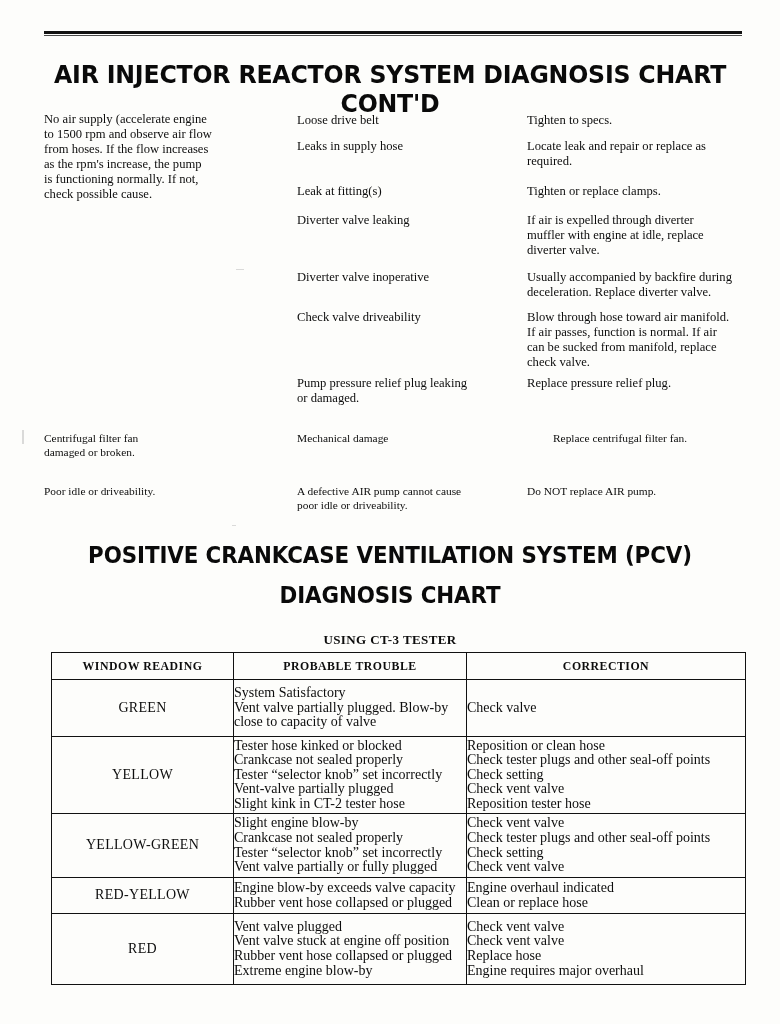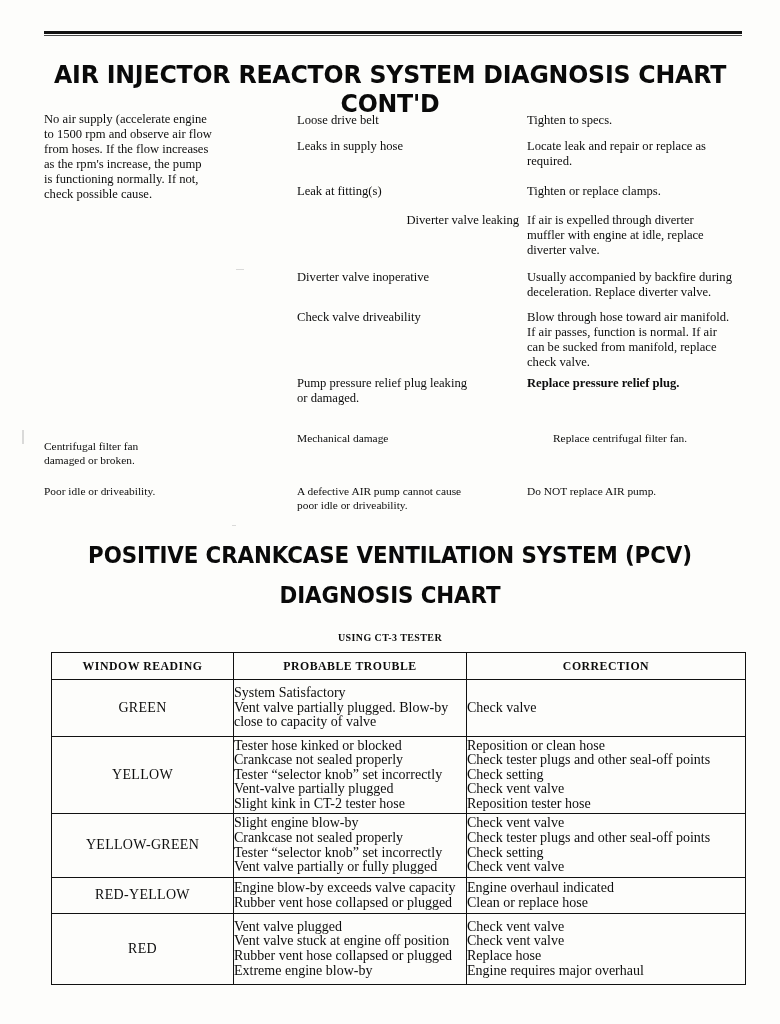--- a/index.html
+++ b/index.html
@@ -119,21 +119,21 @@
 
   
   #pcv-subhead {
     position: absolute;
     left: 0;
     top: 632px;
     width: 780px;
     text-align: center;
     font-family: "Liberation Serif", "DejaVu Serif", serif;
     font-weight: bold;
-    font-size: 10px;
+    font-size: 13px;
     letter-spacing: 0.4px;
   }
 
   #pcv-table {
     position: absolute;
     left: 51px;
     top: 652px;
     width: 694px;
     border-collapse: collapse;
     table-layout: fixed;
@@ -216,21 +216,21 @@
       <div class="air-cell c3" style="top:0px;">Locate leak and repair or replace as
 required.</div>
     </div>
 
     <div class="air-row" style="top:72px;">
       <div class="air-cell c2" style="top:0px;">Leak at fitting(s)</div>
       <div class="air-cell c3" style="top:0px;">Tighten or replace clamps.</div>
     </div>
 
     <div class="air-row" style="top:101px;">
-      <div class="air-cell c2" style="top:0px;text-align:right;">Diverter valve leaking</div>
+      <div class="air-cell c2" style="top:0px;">Diverter valve leaking</div>
       <div class="air-cell c3" style="top:0px;">If air is expelled through diverter
 muffler with engine at idle, replace
 diverter valve.</div>
     </div>
 
     <div class="air-row" style="top:158px;">
       <div class="air-cell c2" style="top:0px;">Diverter valve inoperative</div>
       <div class="air-cell c3" style="top:0px;">Usually accompanied by backfire during
 deceleration. Replace diverter valve.</div>
     </div>
@@ -239,25 +239,25 @@
       <div class="air-cell c2" style="top:0px;">Check valve driveability</div>
       <div class="air-cell c3" style="top:0px;">Blow through hose toward air manifold.
 If air passes, function is normal. If air
 can be sucked from manifold, replace
 check valve.</div>
     </div>
 
     <div class="air-row" style="top:264px;">
       <div class="air-cell c2" style="top:0px;">Pump pressure relief plug leaking
 or damaged.</div>
-      <div class="air-cell c3" style="top:0px;font-weight:bold;">Replace pressure relief plug.</div>
+      <div class="air-cell c3" style="top:0px;">Replace pressure relief plug.</div>
     </div>
 
     <div class="air-row" style="top:320px;">
-      <div class="air-cell c1 small" style="top:8px;">Centrifugal filter fan
+      <div class="air-cell c1 small" style="top:0px;">Centrifugal filter fan
 damaged or broken.</div>
       <div class="air-cell c2 small" style="top:0px;">Mechanical damage</div>
       <div class="air-cell c3 small" style="top:0px;margin-left:26px;">Replace centrifugal filter fan.</div>
     </div>
 
     <div class="air-row" style="top:373px;">
       <div class="air-cell c1 small" style="top:0px;">Poor idle or driveability.</div>
       <div class="air-cell c2 small" style="top:0px;">A defective AIR pump cannot cause
 poor idle or driveability.</div>
       <div class="air-cell c3 small" style="top:0px;">Do NOT replace AIR pump.</div>

